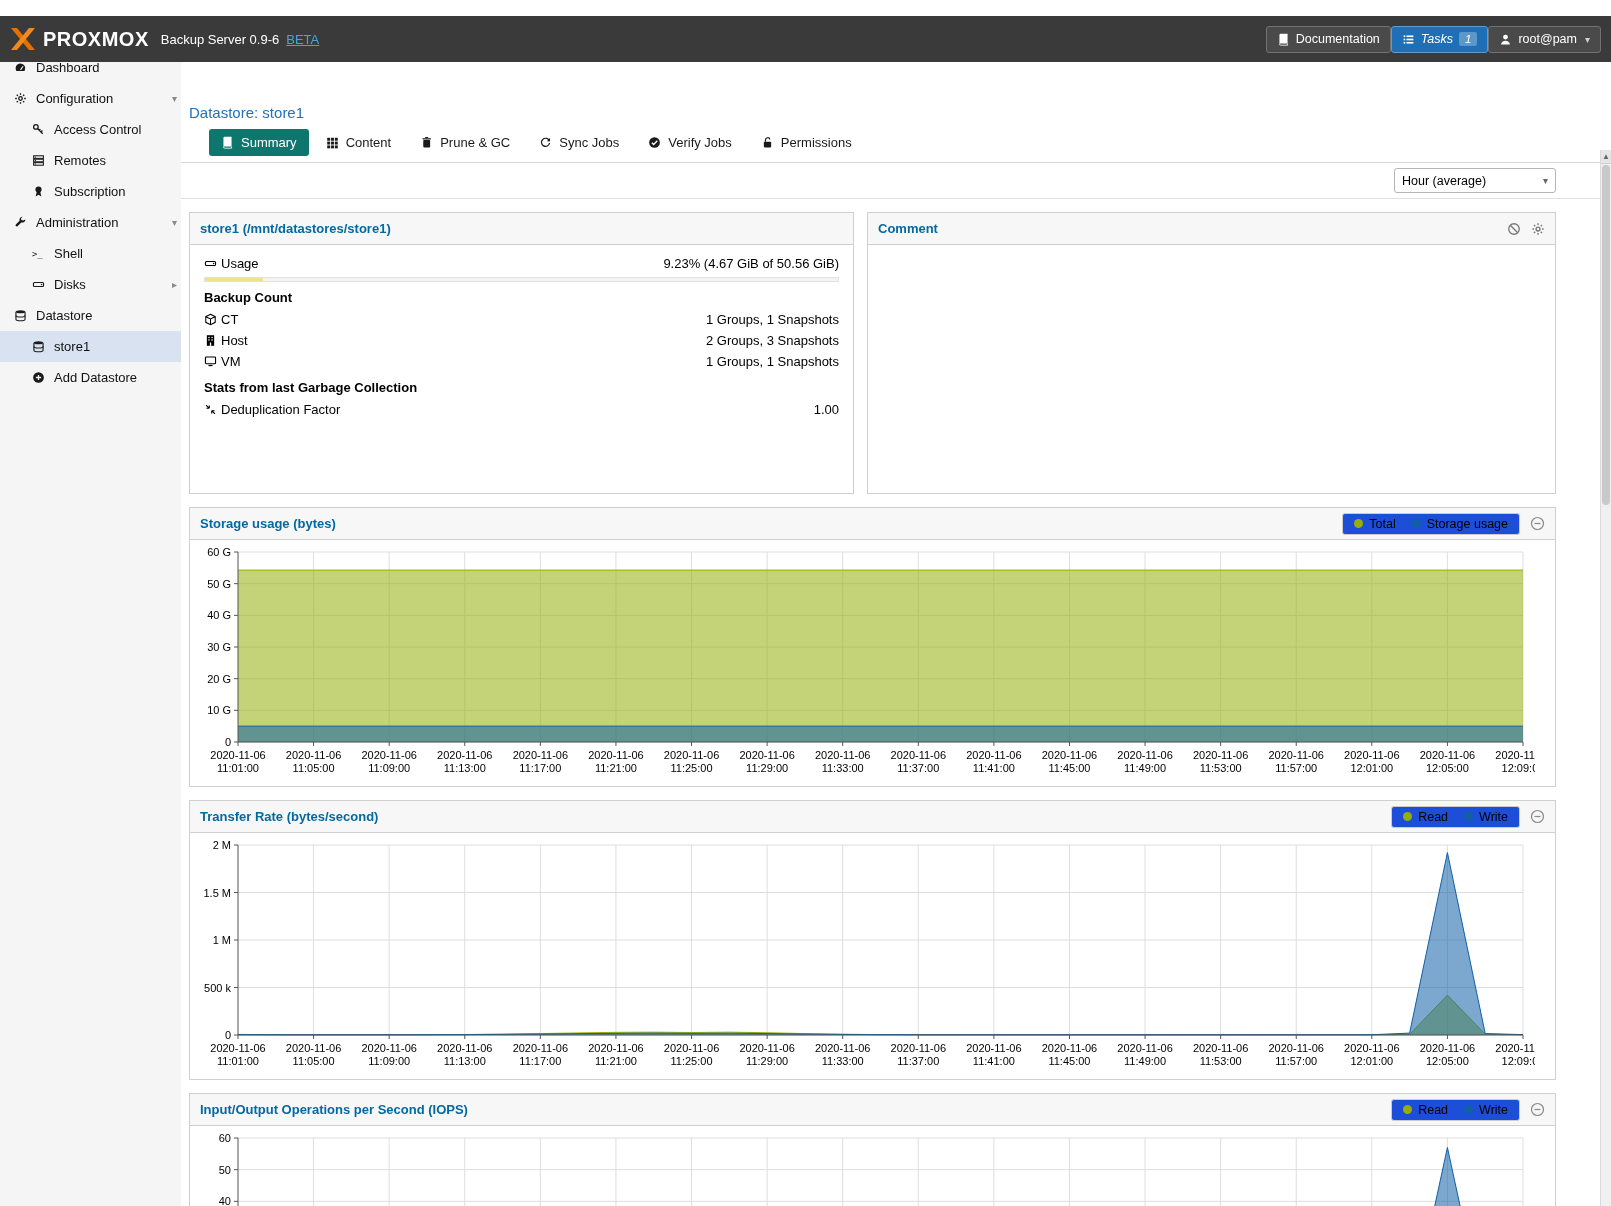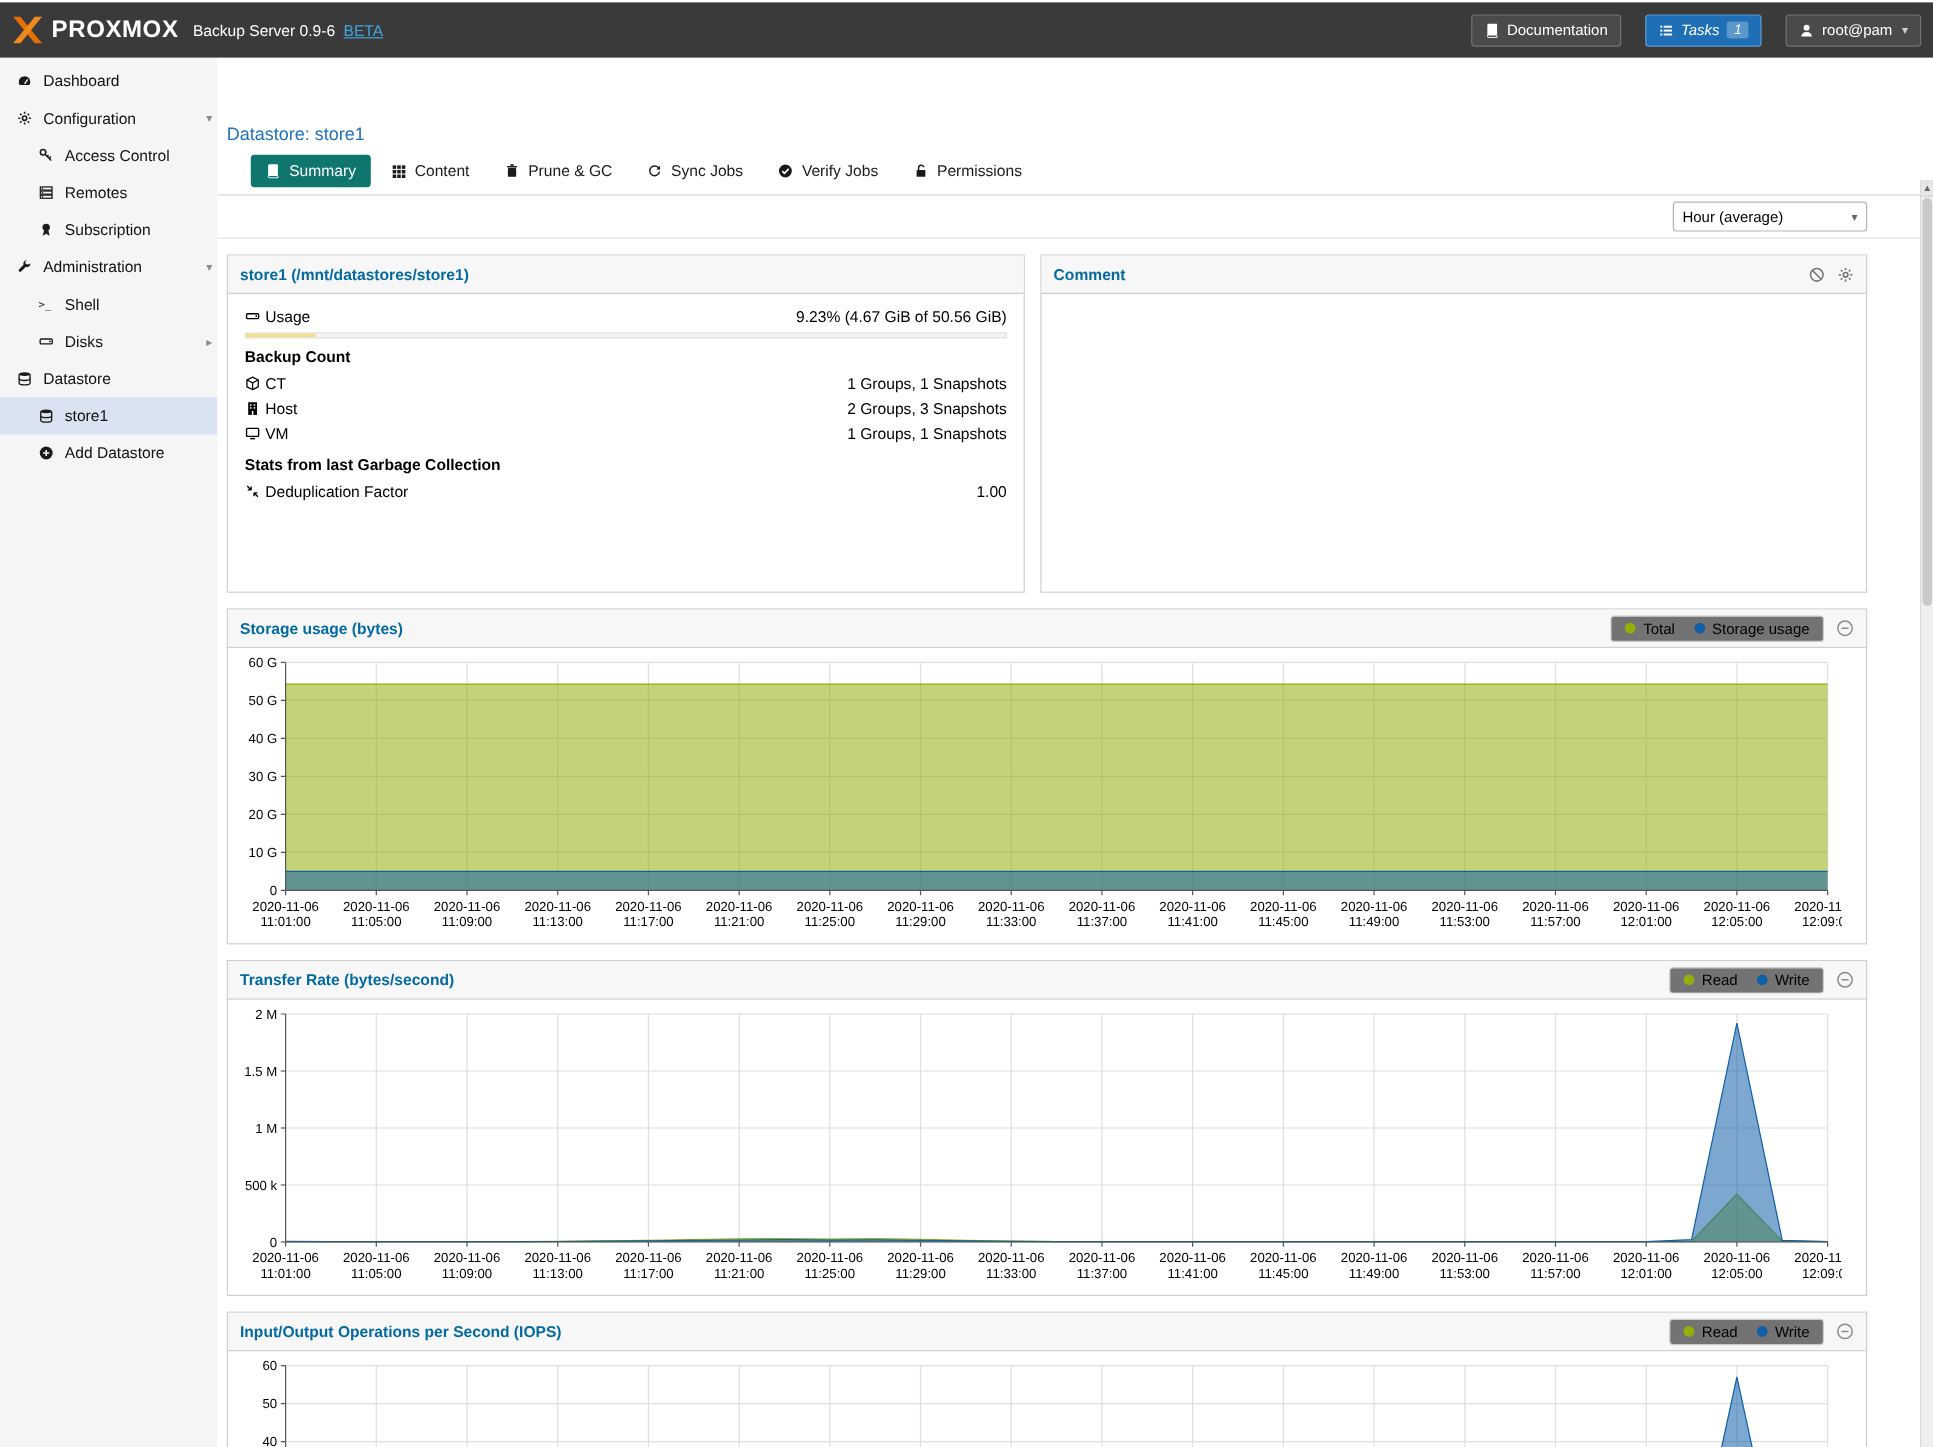--- a/index.html
+++ b/index.html
@@ -1,26 +1,26 @@
 <!DOCTYPE html>
 <html><head>
 <meta charset="utf-8">
 <style>
   * { box-sizing: border-box; margin: 0; padding: 0; }
   html,body { width:1611px; height:1206px; overflow:hidden; background:#fff;
     font-family:"Liberation Sans", sans-serif; font-size:13px; color:#000; }
 
   
-  .topbar { position:fixed; left:0; top:2px; right:0; height:46px; background:#3a3a3a;
+  .topbar { position:fixed; left:0; top:16px; right:0; height:46px; background:#3a3a3a;
     display:flex; align-items:center; padding:0 10px; z-index:10; }
   .logo { display:flex; align-items:center; gap:7px; }
   .logo-text { color:#fff; font-size:20px; font-weight:700; letter-spacing:0.5px; }
   .app-title { color:#fff; margin-left:12px; font-size:13px; }
   .beta { color:#41a6e0; margin-left:7px; text-decoration:underline; cursor:pointer; font-size:13px; }
-  .topbar-right { margin-left:auto; display:flex; gap:20px; align-items:center; }
+  .topbar-right { margin-left:auto; display:flex; gap:0; align-items:center; }
   .tb-btn { display:inline-flex; align-items:center; gap:6px; background:#4a4a4a;
     border:1px solid #727272; color:#fff; font-size:12.5px; padding:0 10px; height:27px;
     border-radius:3px; cursor:pointer; font-family:inherit; }
   .tb-btn svg { width:13px; height:13px; }
   .tb-btn-blue { background:#1e6fb5; border-color:#5d9bd1;font-style:italic; }
   .badge { background:rgba(255,255,255,0.28); border-radius:2px; padding:1px 6px; font-size:11.5px; }
   .caret { color:#cfcfcf; font-size:10px; margin-left:2px; }
 
   
   .sidebar { position:fixed; left:0; top:46px; bottom:0; width:187px; background:#f5f5f5;
@@ -65,21 +65,21 @@
   .kv { display:flex; align-items:center; padding:3px 0; }
   .kv-left { display:flex; align-items:center; gap:4px; }
   .kv-left svg { width:13px; height:13px; }
   .kv-right { margin-left:auto; text-align:right; }
   .progress { height:5px; background:#f4f4f4; border:1px solid #e2e2e2; margin:3px 0 8px 0; }
   .progress-fill { height:100%; background:#f4e08a; }
   .section-heading { font-weight:700; margin:8px 0 4px 0; }
 
   .chart-panel { margin-bottom:13px; }
   .legend { margin-left:auto; display:flex; gap:16px; border:1px solid #ccc; border-radius:3px;
-    background:#737373; padding:3px 11px; font-size:12.5px; align-items:center; }
+    background:#1d4ed8; padding:3px 11px; font-size:12.5px; align-items:center; }
   .legend-item { display:inline-flex; align-items:center; cursor:pointer; }
   .dot { width:9px; height:9px; border-radius:50%; display:inline-block; margin-right:6px; background:#999; }
   .collapse-btn { color:#8a8a8a; margin-left:10px; display:flex; cursor:pointer; }
   .collapse-btn svg { width:15px; height:15px; }
   .chart-body { height:246px; padding:2px 0 0 2px; }
   .chart-body svg text { font-size:11px; fill:#000; font-family:"Liberation Sans", sans-serif; }
 
   
   .scrollbar { position:fixed; right:0; top:150px; bottom:0; width:11px; background:#f0f0f0;
     border-left:1px solid #dadada; }

